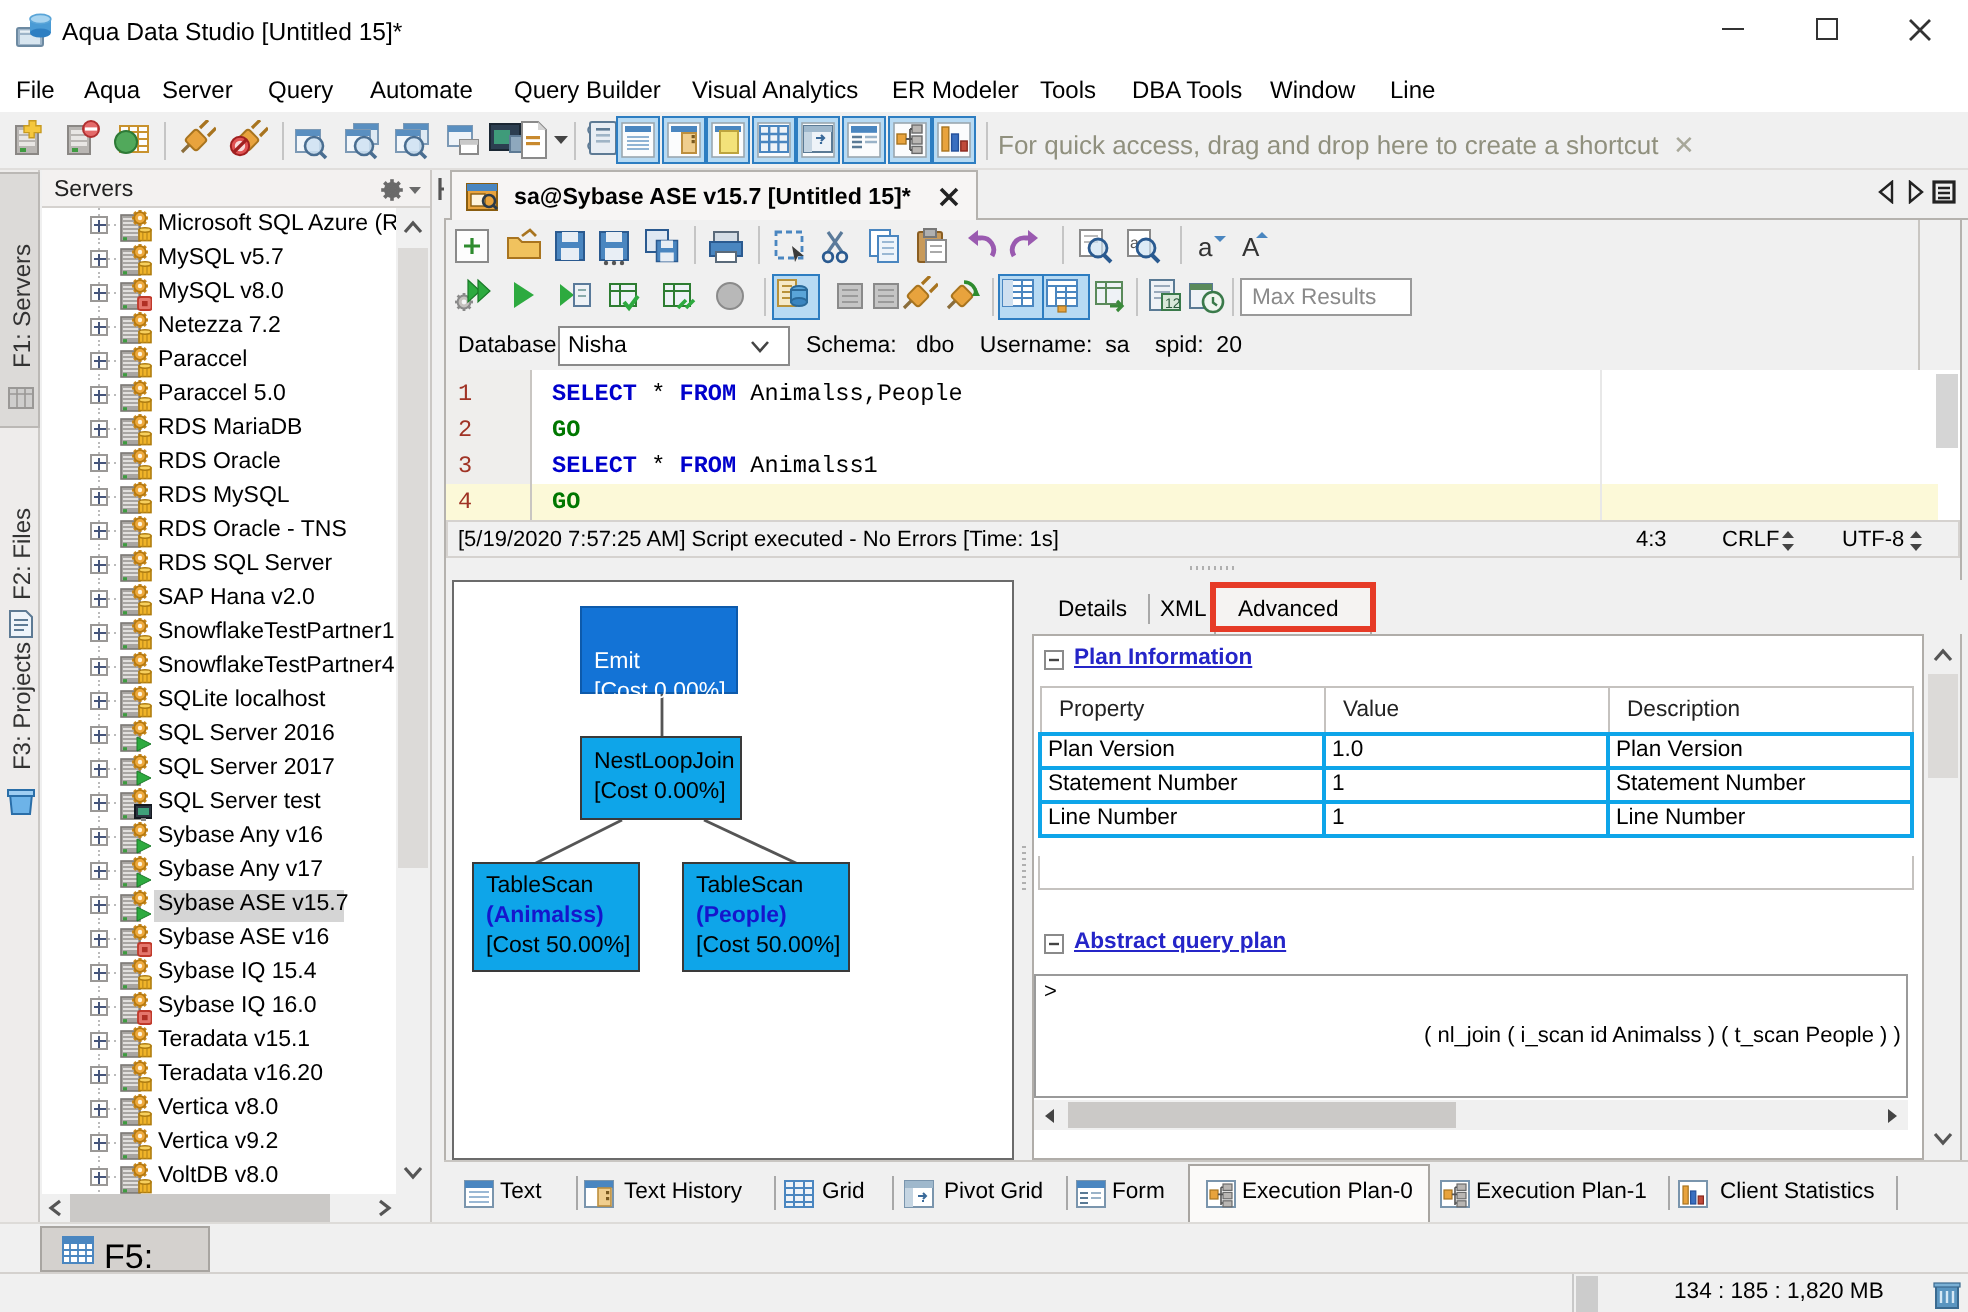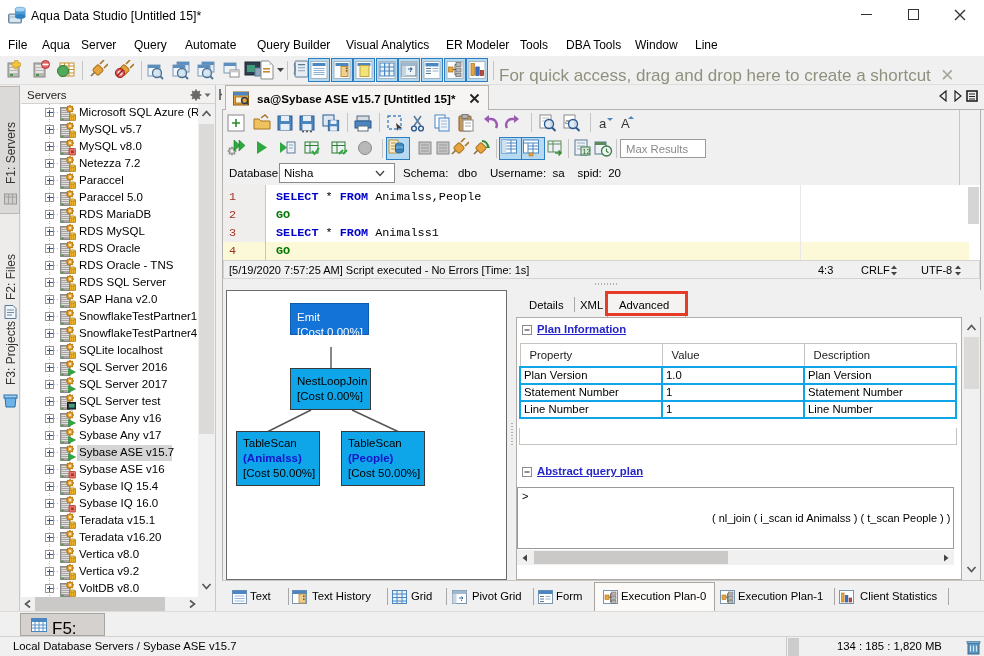--- a/index.html
+++ b/index.html
@@ -2,21 +2,21 @@
 <html><head><meta charset="utf-8"><style>
 * { margin:0; padding:0; box-sizing:border-box; }
 html,body { width:984px; height:656px; overflow:hidden; }
 body { font-family:"Liberation Sans", sans-serif; font-size:12px; color:#000; background:#f0f0f0; position:relative; }
 .abs { position:absolute; }
 #titlebar { left:0; top:0; width:984px; height:30px; background:#fff; }
 #menubar { left:0; top:30px; width:984px; height:26px; background:#fff; }
 .mi { position:absolute; top:8px; font-size:12px; }
 #maintb { left:0; top:56px; width:984px; height:29px; background:#f0f0f0; border-bottom:1px solid #e0dedc; }
 .tsep { position:absolute; top:5px; width:1px; height:19px; background:#c5c5c5; }
-#qa-text { left:499px; top:9px; color:#90907e; font-size:17px; }
+#qa-text { left:499px; top:9px; color:#90907e; font-size:13px; }
 #leftstrip { left:0; top:85px; width:20px; height:526px; background:#eeeceb; border-right:1px solid #cbc8c5; }
 .vtext { position:absolute; left:4px; font-size:12px; color:#333; writing-mode:vertical-rl; transform:rotate(180deg); white-space:nowrap; }
 #lp-head { left:21px; top:85px; width:194px; height:19px; background:#f3f1f0; border-bottom:1px solid #d5d2cf; }
 #lp-tree { left:21px; top:104px; width:177px; height:493px; background:#fff; overflow:hidden; }
 .trow { position:relative; height:17.0px; white-space:nowrap; }
 .trow .lbl { position:absolute; left:58px; top:2px; font-size:11.5px; }
 #lp-vsb { left:198px; top:104px; width:17px; height:493px; background:#f0f0f0; }
 #lp-hsb { left:21px; top:597px; width:177px; height:14px; background:#f0f0f0; }
 #lp-right-border { left:215px; top:85px; width:1px; height:526px; background:#cbc8c5; }
 #doctabs { left:222px; top:85px; width:762px; height:25px; background:#f0f0f0; border-bottom:1px solid #b5b2ae; }
@@ -467,47 +467,47 @@
             <line x1="-2.9" y1="-2.9" x2="2.9" y2="2.9"></line>
             <line x1="-2.9" y1="2.9" x2="2.9" y2="-2.9"></line>
           </g>
           <circle cx="0" cy="0" r="2.9" fill="#eda83c" stroke="#b5790f" stroke-width="0.9"></circle>
           <circle cx="0" cy="0" r="1.1" fill="#fdf3dd"></circle>
         </g>
         <rect x="9.5" y="10" width="6" height="5.3" fill="#f0b429" stroke="#b07d10" stroke-width="0.8"></rect>
         <path d="M11.4 10v5.3M13.5 10v5.3" stroke="#c89420" stroke-width="0.8"></path>
         <ellipse cx="12.5" cy="10" rx="3" ry="1.1" fill="#f6cf5e" stroke="#b07d10" stroke-width="0.8"></ellipse>
       </svg>
+<span class="lbl">RDS Oracle</span>
+</div>
+<div class="trow">
+<div class="abs" style="left:28px;top:0;width:1px;height:17px;background:repeating-linear-gradient(#bbb 0 1px,transparent 1px 3px)"></div>
+<div class="abs" style="left:33px;top:8px;width:5px;height:1px;background:repeating-linear-gradient(90deg,#bbb 0 1px,transparent 1px 3px)"></div>
+<div class="abs" style="left:24px;top:4px;width:9px;height:9px;background:#fdfdfd;border:1px solid #9a9896"></div>
+<div class="abs" style="left:25.5px;top:8px;width:6px;height:1.2px;background:#44547a"></div>
+<div class="abs" style="left:28px;top:5.6px;width:1.2px;height:6px;background:#44547a"></div>
+<svg class="abs" style="left:39px;top:1px" width="16" height="17" viewBox="0 0 16 17">
+        <rect x="0.5" y="2.5" width="9.5" height="13" fill="#a8a5a2" stroke="#7a7774" stroke-width="0.8"></rect>
+        <path d="M1.5 4.5h7.5M1.5 6.5h7.5M1.5 8.5h7.5M1.5 10.5h7.5M1.5 12.5h7.5" stroke="#e2e0de" stroke-width="1"></path>
+        <rect x="1.5" y="13.6" width="2" height="1.6" fill="#3f9b41"></rect>
+        <g transform="translate(10,4)">
+          <g stroke="#c8871e" stroke-width="1.6">
+            <line x1="-4" y1="0" x2="4" y2="0"></line>
+            <line x1="0" y1="-4" x2="0" y2="4"></line>
+            <line x1="-2.9" y1="-2.9" x2="2.9" y2="2.9"></line>
+            <line x1="-2.9" y1="2.9" x2="2.9" y2="-2.9"></line>
+          </g>
+          <circle cx="0" cy="0" r="2.9" fill="#eda83c" stroke="#b5790f" stroke-width="0.9"></circle>
+          <circle cx="0" cy="0" r="1.1" fill="#fdf3dd"></circle>
+        </g>
+        <rect x="9.5" y="10" width="6" height="5.3" fill="#f0b429" stroke="#b07d10" stroke-width="0.8"></rect>
+        <path d="M11.4 10v5.3M13.5 10v5.3" stroke="#c89420" stroke-width="0.8"></path>
+        <ellipse cx="12.5" cy="10" rx="3" ry="1.1" fill="#f6cf5e" stroke="#b07d10" stroke-width="0.8"></ellipse>
+      </svg>
 <span class="lbl">RDS MySQL</span>
-</div>
-<div class="trow">
-<div class="abs" style="left:28px;top:0;width:1px;height:17px;background:repeating-linear-gradient(#bbb 0 1px,transparent 1px 3px)"></div>
-<div class="abs" style="left:33px;top:8px;width:5px;height:1px;background:repeating-linear-gradient(90deg,#bbb 0 1px,transparent 1px 3px)"></div>
-<div class="abs" style="left:24px;top:4px;width:9px;height:9px;background:#fdfdfd;border:1px solid #9a9896"></div>
-<div class="abs" style="left:25.5px;top:8px;width:6px;height:1.2px;background:#44547a"></div>
-<div class="abs" style="left:28px;top:5.6px;width:1.2px;height:6px;background:#44547a"></div>
-<svg class="abs" style="left:39px;top:1px" width="16" height="17" viewBox="0 0 16 17">
-        <rect x="0.5" y="2.5" width="9.5" height="13" fill="#a8a5a2" stroke="#7a7774" stroke-width="0.8"></rect>
-        <path d="M1.5 4.5h7.5M1.5 6.5h7.5M1.5 8.5h7.5M1.5 10.5h7.5M1.5 12.5h7.5" stroke="#e2e0de" stroke-width="1"></path>
-        <rect x="1.5" y="13.6" width="2" height="1.6" fill="#3f9b41"></rect>
-        <g transform="translate(10,4)">
-          <g stroke="#c8871e" stroke-width="1.6">
-            <line x1="-4" y1="0" x2="4" y2="0"></line>
-            <line x1="0" y1="-4" x2="0" y2="4"></line>
-            <line x1="-2.9" y1="-2.9" x2="2.9" y2="2.9"></line>
-            <line x1="-2.9" y1="2.9" x2="2.9" y2="-2.9"></line>
-          </g>
-          <circle cx="0" cy="0" r="2.9" fill="#eda83c" stroke="#b5790f" stroke-width="0.9"></circle>
-          <circle cx="0" cy="0" r="1.1" fill="#fdf3dd"></circle>
-        </g>
-        <rect x="9.5" y="10" width="6" height="5.3" fill="#f0b429" stroke="#b07d10" stroke-width="0.8"></rect>
-        <path d="M11.4 10v5.3M13.5 10v5.3" stroke="#c89420" stroke-width="0.8"></path>
-        <ellipse cx="12.5" cy="10" rx="3" ry="1.1" fill="#f6cf5e" stroke="#b07d10" stroke-width="0.8"></ellipse>
-      </svg>
-<span class="lbl">RDS Oracle</span>
 </div>
 <div class="trow">
 <div class="abs" style="left:28px;top:0;width:1px;height:17px;background:repeating-linear-gradient(#bbb 0 1px,transparent 1px 3px)"></div>
 <div class="abs" style="left:33px;top:8px;width:5px;height:1px;background:repeating-linear-gradient(90deg,#bbb 0 1px,transparent 1px 3px)"></div>
 <div class="abs" style="left:24px;top:4px;width:9px;height:9px;background:#fdfdfd;border:1px solid #9a9896"></div>
 <div class="abs" style="left:25.5px;top:8px;width:6px;height:1.2px;background:#44547a"></div>
 <div class="abs" style="left:28px;top:5.6px;width:1.2px;height:6px;background:#44547a"></div>
 <svg class="abs" style="left:39px;top:1px" width="16" height="17" viewBox="0 0 16 17">
         <rect x="0.5" y="2.5" width="9.5" height="13" fill="#a8a5a2" stroke="#7a7774" stroke-width="0.8"></rect>
         <path d="M1.5 4.5h7.5M1.5 6.5h7.5M1.5 8.5h7.5M1.5 10.5h7.5M1.5 12.5h7.5" stroke="#e2e0de" stroke-width="1"></path>
@@ -1281,21 +1281,21 @@
 </div>
 <div class="abs" id="hsplit">
     <div class="abs" style="left:372px;top:4px;width:24px;height:2px;background:repeating-linear-gradient(90deg,#b0b0b0 0 1px,transparent 1px 3px)"></div>
   </div>
 <div class="abs" id="diagram">
 <svg class="abs" style="left:0px;top:0px" width="279" height="288" viewBox="0 0 279 288">
       <line x1="104" y1="56" x2="104" y2="78" stroke="#555" stroke-width="1.4"></line>
       <line x1="84" y1="119" x2="40" y2="141" stroke="#555" stroke-width="1.4"></line>
       <line x1="125" y1="119" x2="172" y2="141" stroke="#555" stroke-width="1.4"></line>
     </svg>
-<div class="dnode" style="left:63px;top:12px;width:79px;height:32px;background:#1373d6;border-color:#0d5aab;color:#fff;padding-top:6px">Emit<br>[Cost 0.00%]</div>
+<div class="dnode" style="left:63px;top:12px;width:79px;height:44px;background:#1373d6;border-color:#0d5aab;color:#fff;padding-top:20px">Emit<br>[Cost 0.00%]</div>
 <div class="dnode" style="left:63px;top:77px;width:81px;height:42px;padding-top:5px">NestLoopJoin<br>[Cost 0.00%]</div>
 <div class="dnode" style="left:9px;top:140px;width:84px;height:55px;padding-top:4px">TableScan<br><b style="color:#1515cc">(Animalss)</b><br>[Cost 50.00%]</div>
 <div class="dnode" style="left:114px;top:140px;width:84px;height:55px;padding-top:4px">TableScan<br><b style="color:#1515cc">(People)</b><br>[Cost 50.00%]</div>
 </div>
 <div class="abs" id="vsplit">
     <div class="abs" style="left:3px;top:133px;width:2px;height:24px;background:repeating-linear-gradient(#b0b0b0 0 1px,transparent 1px 3px)"></div>
   </div>
 <div class="abs" id="rpanel-tabs">
 <span class="abs" style="left:13px;top:9px;font-size:11.3px">Details</span>
 <div class="abs" style="left:58px;top:7px;width:1px;height:15px;background:#a8a8a8"></div>
@@ -1436,21 +1436,20 @@
     <div class="abs" id="f5tab">
 <svg class="abs" style="left:10px;top:4px" width="16" height="14" viewBox="0 0 16 14">
         <rect x="0.5" y="0.5" width="15" height="13" fill="#fff" stroke="#4a86c0"></rect>
         <rect x="0.5" y="0.5" width="15" height="3.5" fill="#4a86c0"></rect>
         <path d="M0.5 7h15M0.5 10h15M4 4v9.5M8 4v9.5M12 4v9.5" stroke="#4a86c0" stroke-width="0.9"></path>
       </svg>
 <span class="abs" style="left:31px;top:5px;font-size:17px">F5: Detail</span>
 </div>
   </div>
 <div class="abs" id="statusbar">
-<span class="abs" style="left:13px;top:3px">Local Database Servers / Sybase ASE v15.7</span>
 <div class="abs" style="left:786px;top:0;width:1px;height:20px;background:#c8c8c8"></div>
 <div class="abs" style="left:788px;top:1px;width:11px;height:18px;background:#cccccc"></div>
 <span class="abs" style="left:837px;top:3px">134 : 185 : 1,820 MB</span>
 <svg class="abs" style="left:966px;top:2px" width="15" height="16" viewBox="0 0 15 16">
       <rect x="2" y="4" width="11" height="11" fill="#5a95c0" stroke="#3a6a90"></rect>
       <rect x="1" y="2.5" width="13" height="2" fill="#7ab0d5" stroke="#3a6a90" stroke-width="0.6"></rect>
       <path d="M4.5 6.5v6M7.5 6.5v6M10.5 6.5v6" stroke="#d5e8f5" stroke-width="1.2"></path>
     </svg>
 </div>
 </body></html>

